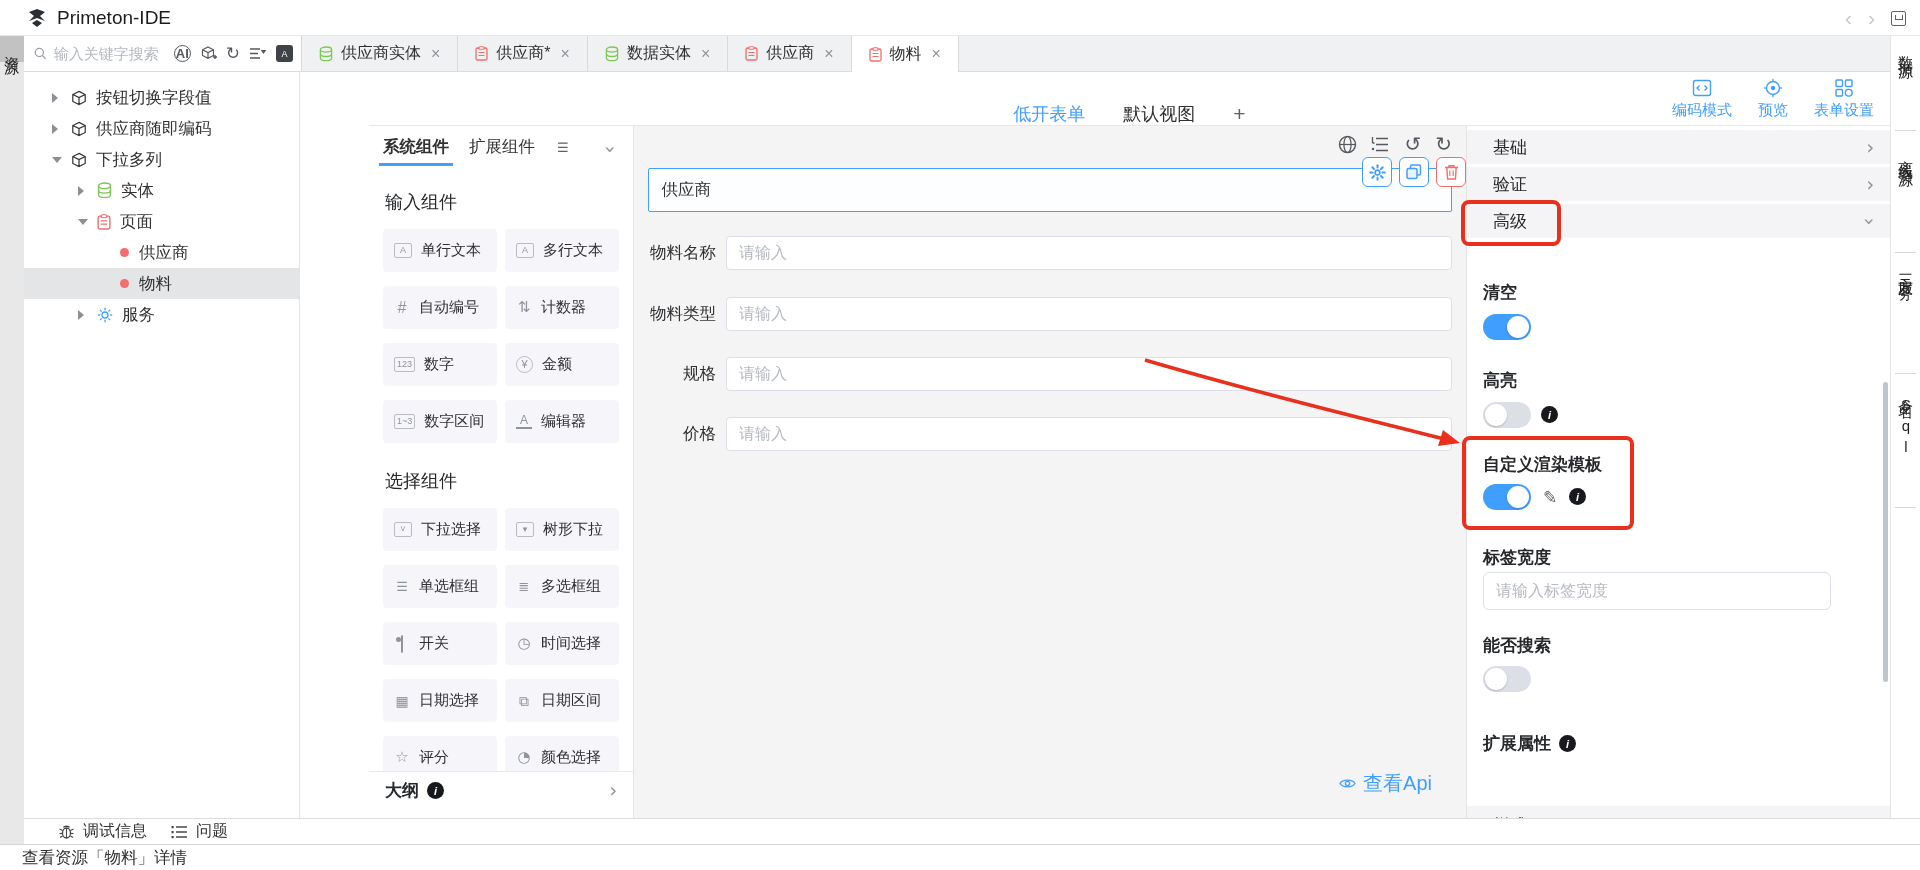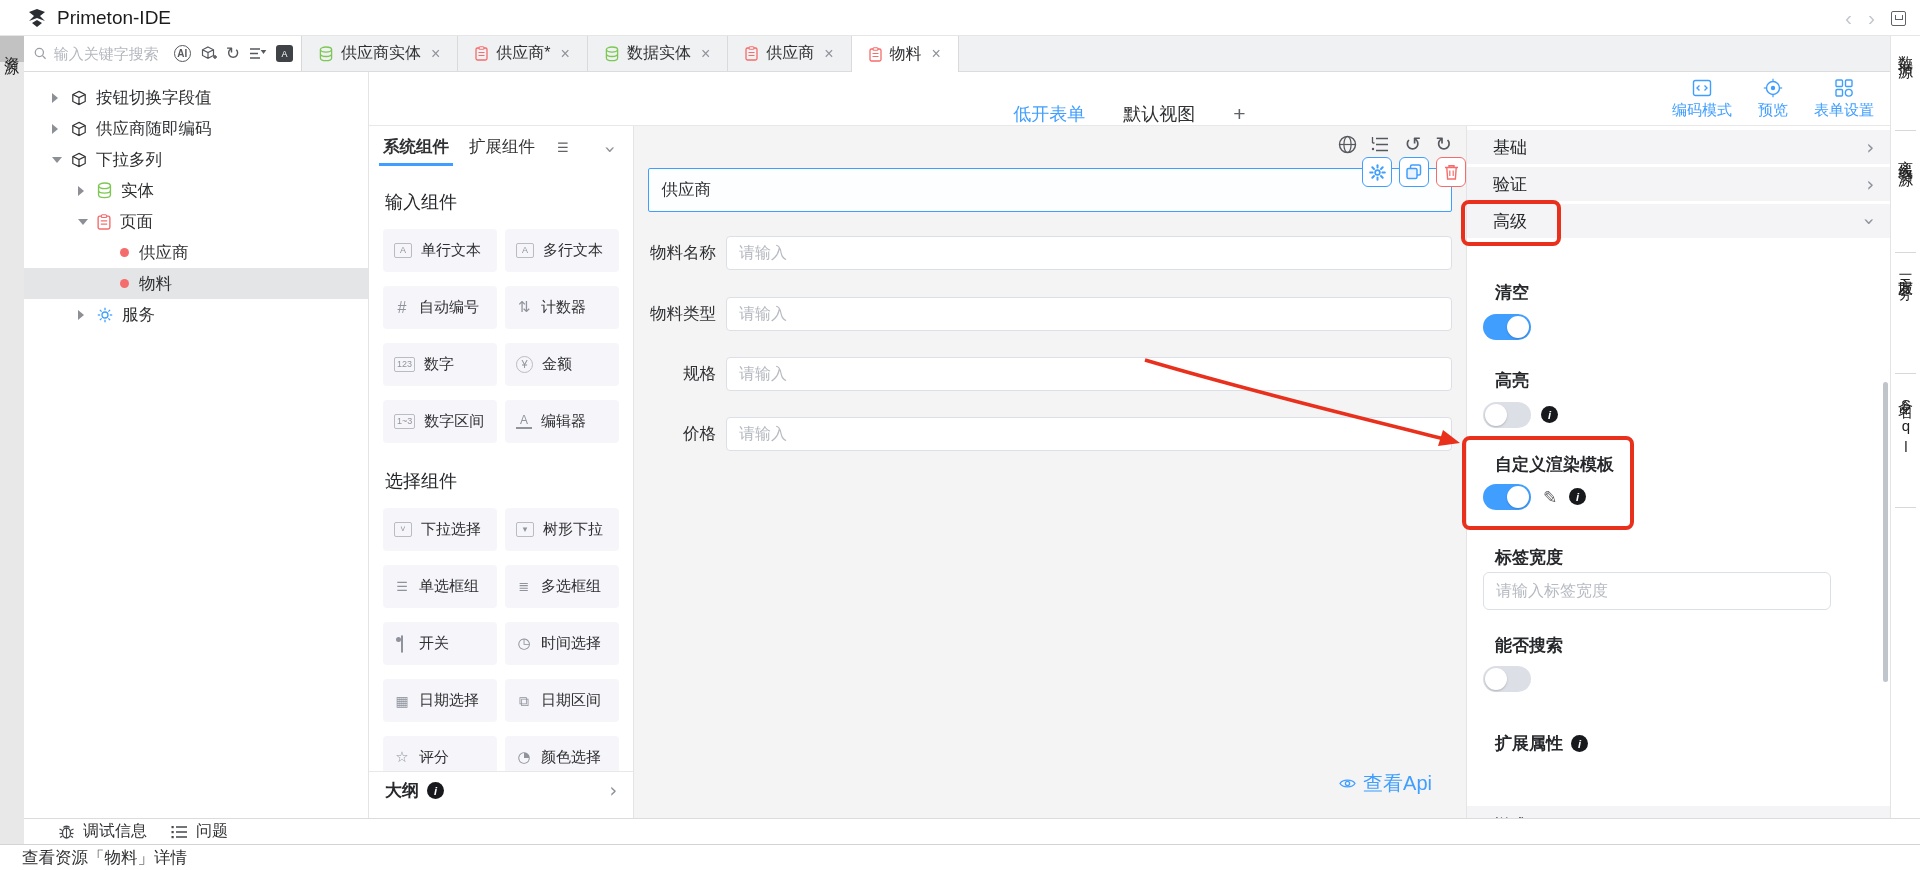--- a/index.html
+++ b/index.html
@@ -18,30 +18,30 @@
   .leftstrip { position:absolute; left:0; top:36px; width:24px; height:808px; background:#e8e8e8; }
   .leftstrip .striptab { width:24px; padding:8px 0 10px 0; background:#c2c2c2; display:flex; justify-content:center; }
   .vlabel { writing-mode:vertical-lr; text-orientation:upright; letter-spacing:4px; font-size:15px; color:#1f1f1f; line-height:1; }
 
   
   .band { position:absolute; left:24px; top:36px; width:1896px; height:36px; background:#f0f1f2; border-bottom:1px solid #dcdcdc; display:flex; }
   .searchrow { width:278px; height:35px; background:#fff; border-right:1px solid #d8d8d8; display:flex; align-items:center; padding:0 8px 0 10px; }
   .searchrow input { border:none; outline:none; font-size:15px; color:#303133; width:118px; margin-left:7px; background:transparent; }
   .searchrow input::placeholder { color:#b4b8bf; }
   .sicons { display:flex; align-items:center; gap:9px; margin-left:2px; color:#55585e; }
-  .circle-badge { width:17px; height:17px; border:1.4px solid #55585e; border-radius:50%; font-size:10px; display:flex; align-items:center; justify-content:center; font-weight:bold; }
+  .circle-badge { width:17px; height:17px; border:1.4px solid #55585e; border-radius:50%; font-size:13px; display:flex; align-items:center; justify-content:center; font-weight:bold; }
   .darkbadge { width:17px; height:17px; background:#3f4246; border-radius:3px; color:#fff; font-size:9px; display:flex; align-items:center; justify-content:center; }
   .glyphicon { font-size:17px; line-height:1; }
   .tabstrip { flex:1; display:flex; height:36px; }
   .dtab { display:flex; align-items:center; gap:8px; padding:0 17px; border-right:1px solid #dadada; font-size:16px; color:#303133; height:35px; cursor:pointer; }
   .dtab .close { color:#8f939a; font-size:16px; margin-left:2px; }
   .dtab.active { background:#fff; height:36px; }
 
   
-  .leftpanel { position:absolute; left:24px; top:72px; width:345px; height:746px; background:#fff; border-right:1px solid #e4e4e4; padding-top:10px; }
+  .leftpanel { position:absolute; left:24px; top:72px; width:276px; height:746px; background:#fff; border-right:1px solid #e4e4e4; padding-top:10px; }
   .trow { height:31px; display:flex; align-items:center; font-size:16.5px; color:#303133; cursor:pointer; }
   .trow.sel { background:#e4e5e7; }
   .t0 { padding-left:28px; } .t1 { padding-left:54px; } .t2 { padding-left:96px; }
   .exp { width:12px; margin-right:7px; display:flex; }
   .exp i { display:block; width:0; height:0; }
   .exp .right { border-left:6px solid #8c8f95; border-top:5px solid transparent; border-bottom:5px solid transparent; }
   .exp .down { border-top:6px solid #8c8f95; border-left:5px solid transparent; border-right:5px solid transparent; }
   .ticon { margin-right:9px; display:flex; align-items:center; }
   .dot { width:9px; height:9px; border-radius:50%; background:#f56c6c; margin-right:10px; }
 
@@ -91,21 +91,21 @@
   .frow.selected { border:1.5px solid #409eff; background:#fdfeff; border-radius:2px; padding-right:6px; z-index:2; }
   .flabel { width:68px; text-align:right; font-size:16.5px; color:#303133; flex:none; }
   .finput { flex:1; margin-left:10px; height:34px; border:1px solid #dcdfe6; border-radius:4px; background:#fff; padding:0 12px; font-size:16px; color:#303133; outline:none; }
   .finput::placeholder { color:#b6bac1; }
   .apilink { position:absolute; right:34px; top:644px; display:flex; align-items:center; gap:7px; color:#409eff; font-size:20px; cursor:pointer; }
 
   
   .rightpanel { position:absolute; left:1466px; top:126px; width:424px; height:692px; background:#fff; border-left:1px solid #e4e4e4; }
   .acc { position:absolute; left:0; width:100%; height:34px; background:#f4f4f6; display:flex; align-items:center; padding:0 16px 0 26px; font-size:17px; color:#26282b; cursor:pointer; }
   .acc .chev { margin-left:auto; }
-  .plabel { position:absolute; left:28px; font-size:17px; font-weight:bold; color:#26282b; display:flex; align-items:center; gap:8px; }
+  .plabel { position:absolute; left:16px; font-size:17px; font-weight:bold; color:#26282b; display:flex; align-items:center; gap:8px; }
   .switch { position:absolute; left:16px; width:48px; height:26px; border-radius:13px; background:#dcdfe6; cursor:pointer; }
   .switch::after { content:""; position:absolute; left:2px; top:2px; width:22px; height:22px; border-radius:50%; background:#fff; box-shadow:0 1px 2px rgba(0,0,0,.2); }
   .switch.on { background:#409eff; }
   .switch.on::after { left:24px; }
   .info { width:17px; height:17px; border-radius:50%; background:#17191c; color:#fff; font-size:11px; font-style:italic; font-weight:bold; display:inline-flex; align-items:center; justify-content:center; flex:none; }
   .info::after { content:"i"; }
   .pencil { position:absolute; font-size:17px; color:#606266; }
   .pinput { position:absolute; left:16px; width:348px; height:38px; border:1px solid #dcdfe6; border-radius:6px; font-size:16px; padding:0 12px; color:#303133; outline:none; }
   .pinput::placeholder { color:#b6bac1; }
   .vscroll { position:absolute; right:2px; top:256px; width:5px; height:300px; border-radius:3px; background:#c0c4cb; }

